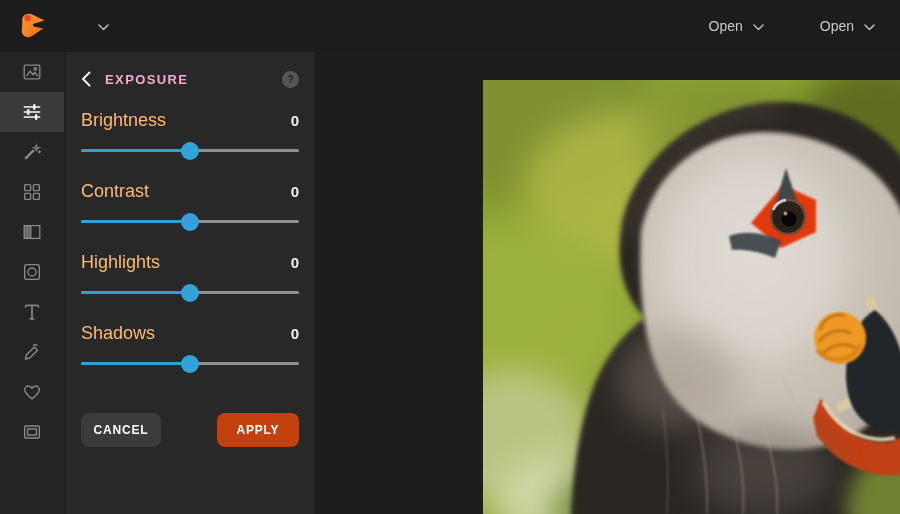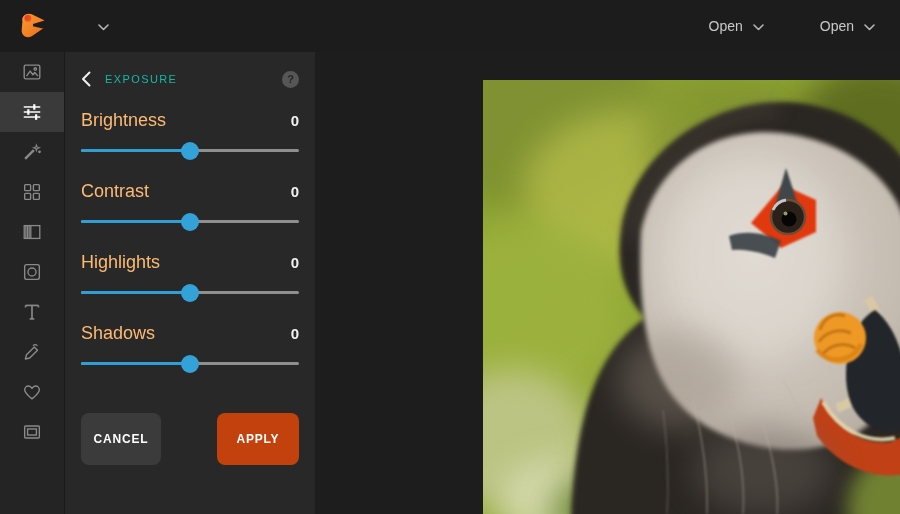--- a/index.html
+++ b/index.html
@@ -22,36 +22,36 @@
   .sidebar{position:absolute;left:0;top:52px;width:64px;bottom:0;background:#242424;}
   .side-item{width:64px;height:40px;display:flex;align-items:center;justify-content:center;
     color:#8a8a8a;cursor:pointer;}
   .side-item.active{background:#3a3a3a;color:#ffffff;}
   .side-item svg{display:block;}
   
   .panel{position:absolute;left:64px;top:52px;width:251px;bottom:0;background:#282828;
     border-left:1px solid #1a1a1a;box-sizing:border-box;padding:17px 16px 0 16px;}
   .panel-head{display:flex;align-items:center;height:20px;}
   .back-btn{width:14px;height:16px;cursor:pointer;display:flex;align-items:center;}
-  .panel-title{margin-left:10px;font-size:11px;font-weight:normal;color:#14b8a6;letter-spacing:1.4px;}
+  .panel-title{margin-left:10px;font-size:13px;font-weight:bold;color:#f9a8d4;letter-spacing:1.4px;}
   .help-btn{margin-left:auto;width:17px;height:17px;border-radius:50%;background:#565656;
     color:#262626;font-size:11px;font-weight:bold;display:flex;align-items:center;
     justify-content:center;cursor:pointer;}
   .slider-group{margin-top:21px;}
   .slider-group:first-of-type{margin-top:26px;}
   .sl-row{display:flex;align-items:baseline;justify-content:space-between;}
   .sl-label{font-size:18px;color:#fdba74;}
   .sl-value{font-size:15px;font-weight:bold;color:#f2f2f2;}
   .slider{position:relative;height:18px;margin-top:11px;cursor:pointer;}
   .track{position:absolute;left:0;right:0;top:7px;height:3px;background:#8f8f8f;border-radius:2px;}
   .track-fill{position:absolute;left:0;top:7px;height:3px;background:#2f9fd6;border-radius:2px;width:50%;}
   .thumb{position:absolute;top:0;left:50%;width:18px;height:18px;border-radius:50%;
     background:#33a2d9;transform:translateX(-50%);}
   .btn-row{margin-top:40px;display:flex;gap:15px;}
-  .btn{height:52px;border:none;border-radius:8px;color:#ffffff;font-family:"Liberation Sans",sans-serif;
+  .btn{height:34px;border:none;border-radius:8px;color:#ffffff;font-family:"Liberation Sans",sans-serif;
     font-size:12px;font-weight:bold;letter-spacing:.8px;cursor:pointer;}
   .btn-cancel{width:101px;background:#3b3b3b;}
   .btn-apply{width:104px;background:#c2410c;margin-left:41px;}
   
   .canvas{position:absolute;left:315px;top:52px;right:0;bottom:0;background:#1d1d1d;}
   .photo{position:absolute;left:168px;top:28px;width:417px;height:434px;}
 </style>
 </head>
 <body>
 

